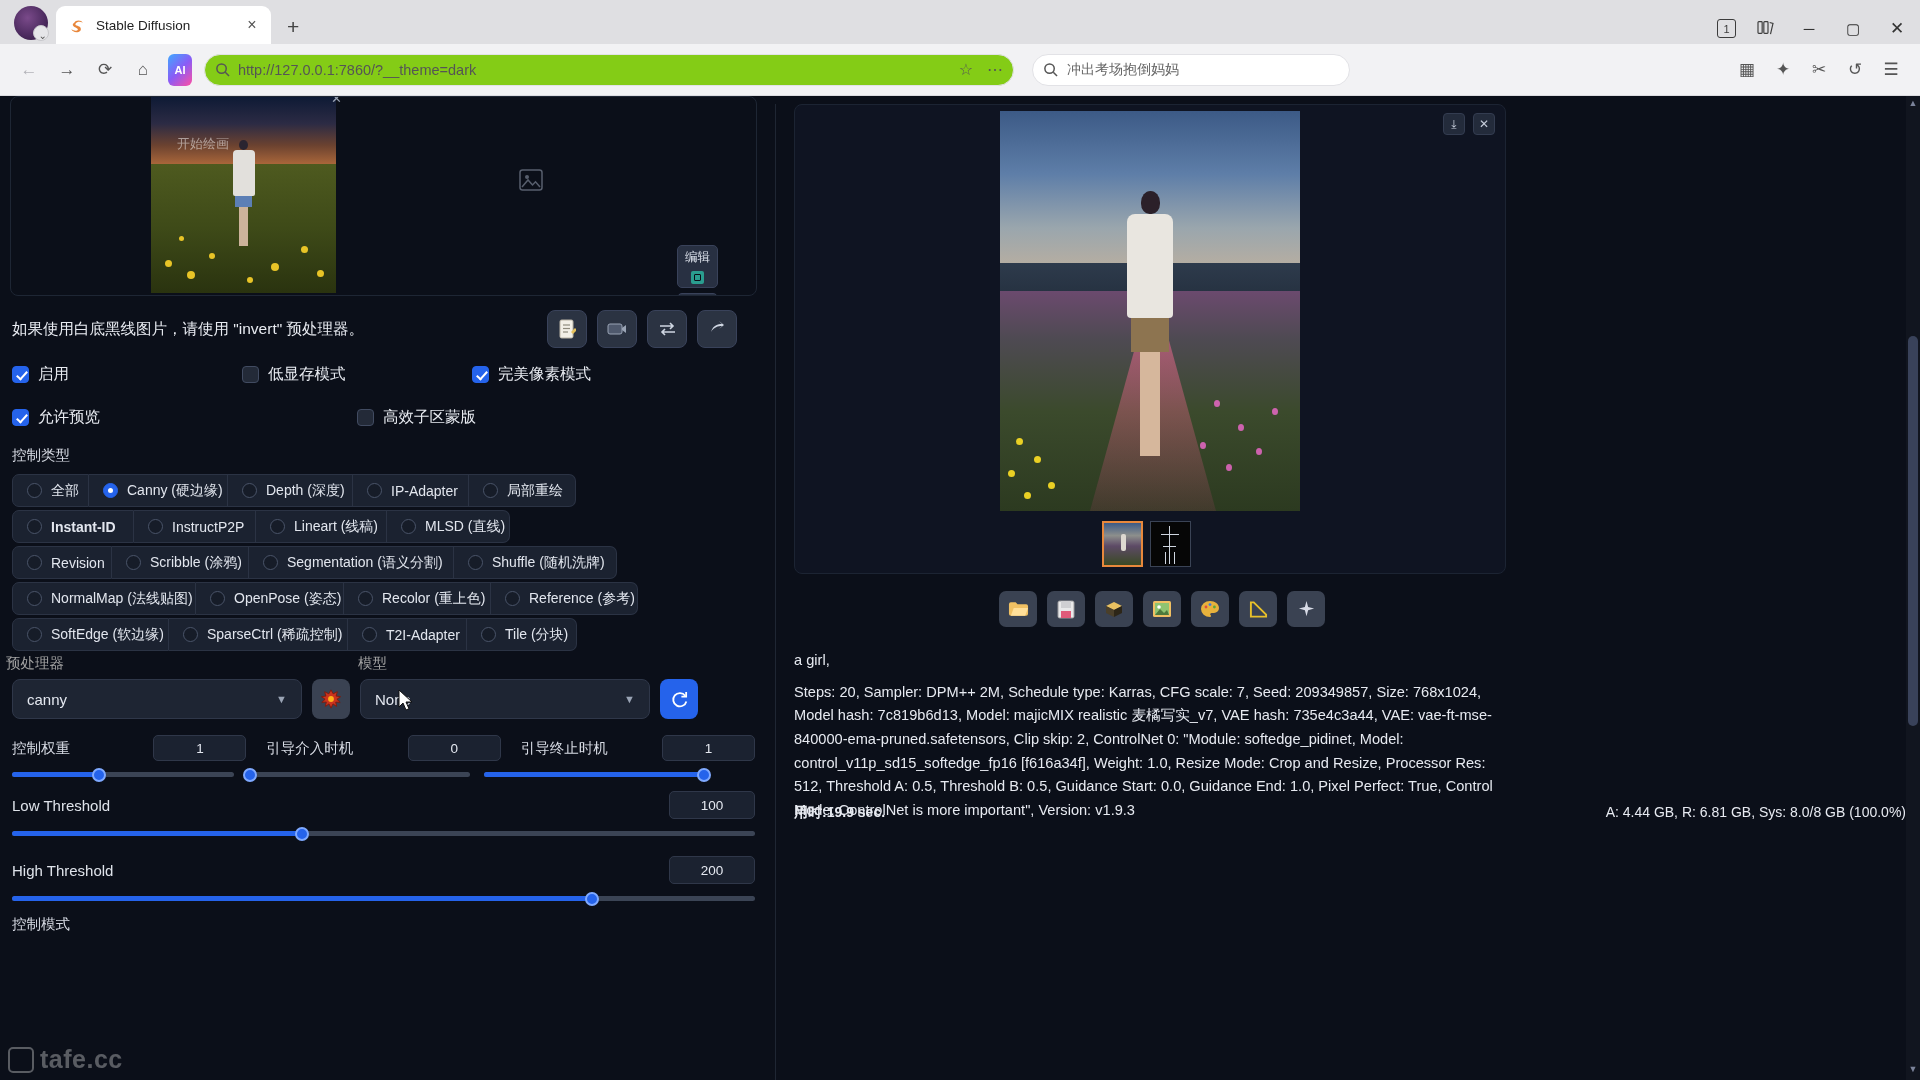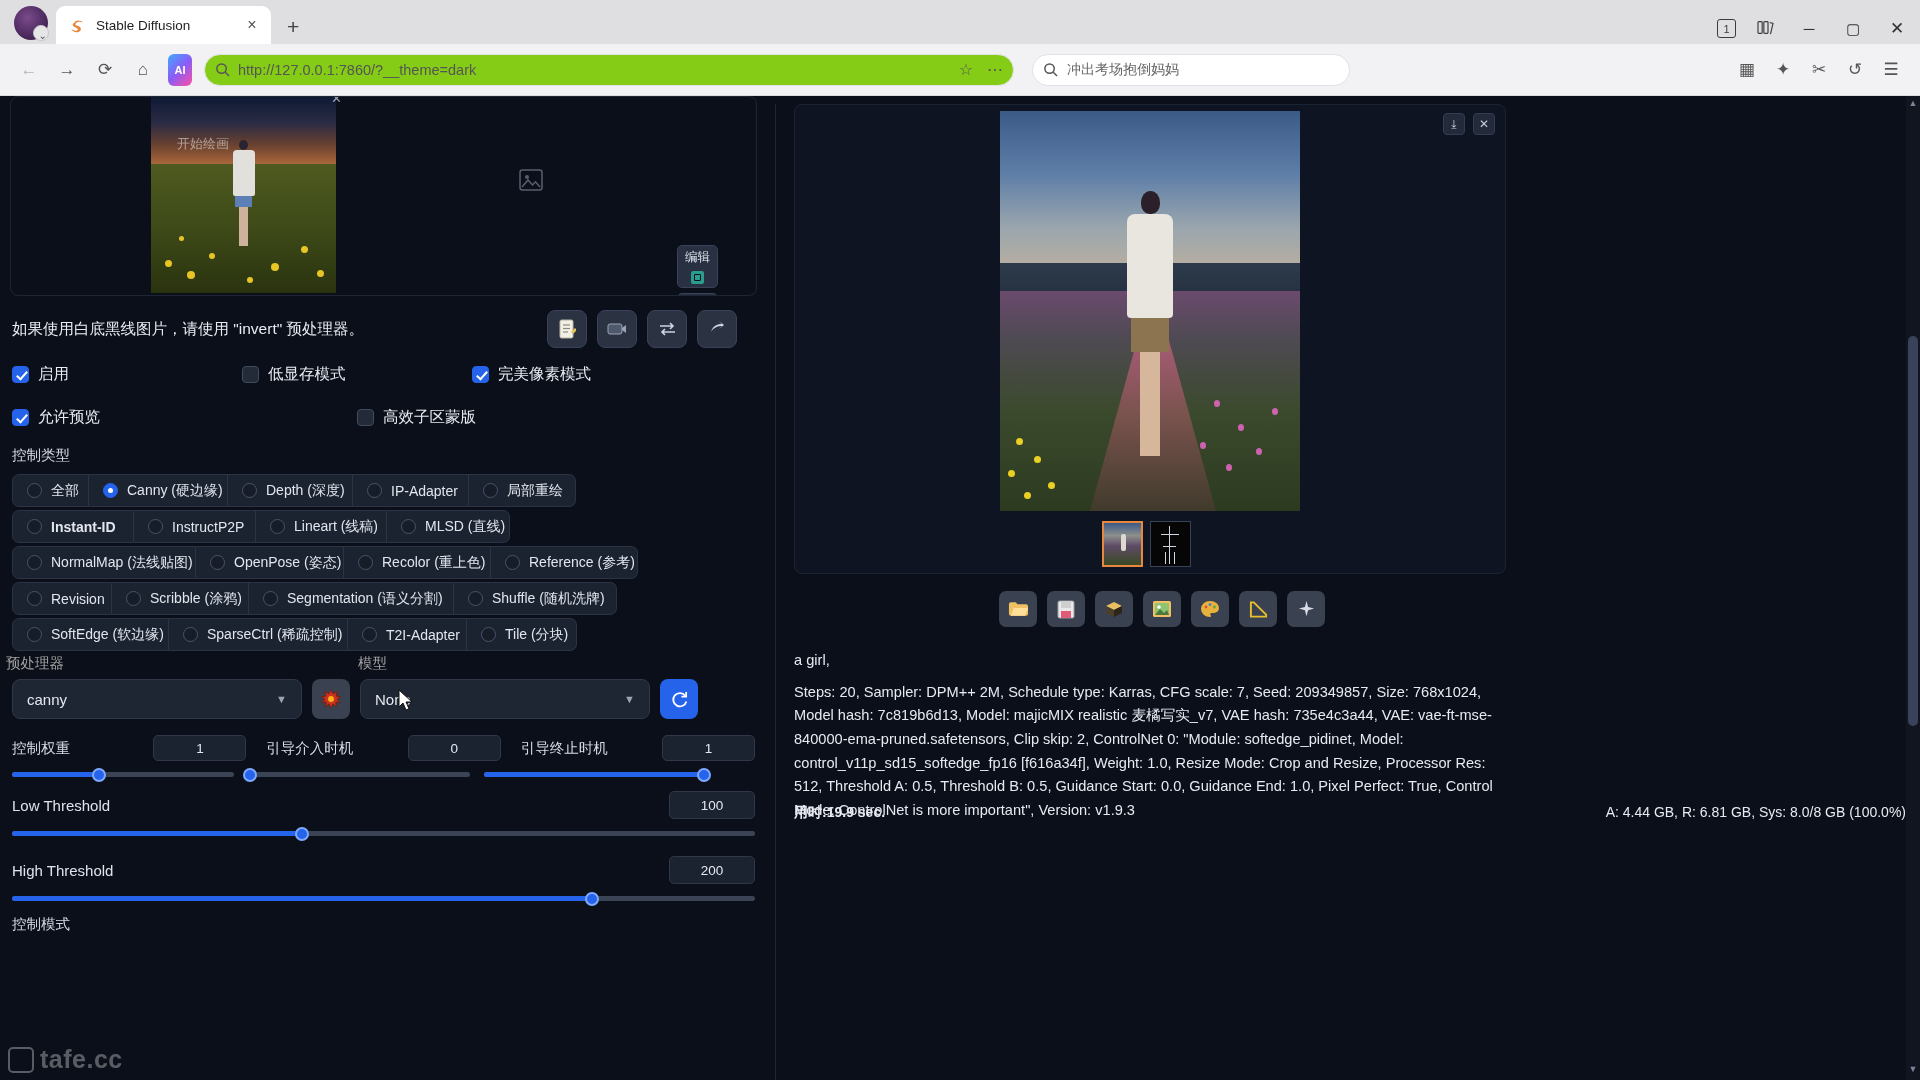--- a/index.html
+++ b/index.html
@@ -453,53 +453,53 @@
             <div class="ctrl-item" style="width: 131px;">
               <span class="radio"></span>
               <span>Lineart (线稿)</span>
             </div>
             <div class="ctrl-item" style="width: 123px;">
               <span class="radio"></span>
               <span>MLSD (直线)</span>
             </div>
           </div>
           <div class="ctrl-row">
+            <div class="ctrl-item" style="width: 100px;">
+              <span class="radio"></span>
+              <span>Revision</span>
+            </div>
+            <div class="ctrl-item" style="width: 137px;">
+              <span class="radio"></span>
+              <span>Scribble (涂鸦)</span>
+            </div>
+            <div class="ctrl-item" style="width: 205px;">
+              <span class="radio"></span>
+              <span>Segmentation (语义分割)</span>
+            </div>
+            <div class="ctrl-item" style="width: 163px;">
+              <span class="radio"></span>
+              <span>Shuffle (随机洗牌)</span>
+            </div>
+          </div>
+          <div class="ctrl-row">
             <div class="ctrl-item" style="width: 184px;">
               <span class="radio"></span>
               <span>NormalMap (法线贴图)</span>
             </div>
             <div class="ctrl-item" style="width: 148px;">
               <span class="radio"></span>
               <span>OpenPose (姿态)</span>
             </div>
             <div class="ctrl-item" style="width: 147px;">
               <span class="radio"></span>
               <span>Recolor (重上色)</span>
             </div>
             <div class="ctrl-item" style="width: 147px;">
               <span class="radio"></span>
               <span>Reference (参考)</span>
-            </div>
-          </div>
-          <div class="ctrl-row">
-            <div class="ctrl-item" style="width: 100px;">
-              <span class="radio"></span>
-              <span>Revision</span>
-            </div>
-            <div class="ctrl-item" style="width: 137px;">
-              <span class="radio"></span>
-              <span>Scribble (涂鸦)</span>
-            </div>
-            <div class="ctrl-item" style="width: 205px;">
-              <span class="radio"></span>
-              <span>Segmentation (语义分割)</span>
-            </div>
-            <div class="ctrl-item" style="width: 163px;">
-              <span class="radio"></span>
-              <span>Shuffle (随机洗牌)</span>
             </div>
           </div>
           <div class="ctrl-row">
             <div class="ctrl-item" style="width: 157px;">
               <span class="radio"></span>
               <span>SoftEdge (软边缘)</span>
             </div>
             <div class="ctrl-item" style="width: 179px;">
               <span class="radio"></span>
               <span>SparseCtrl (稀疏控制)</span>

